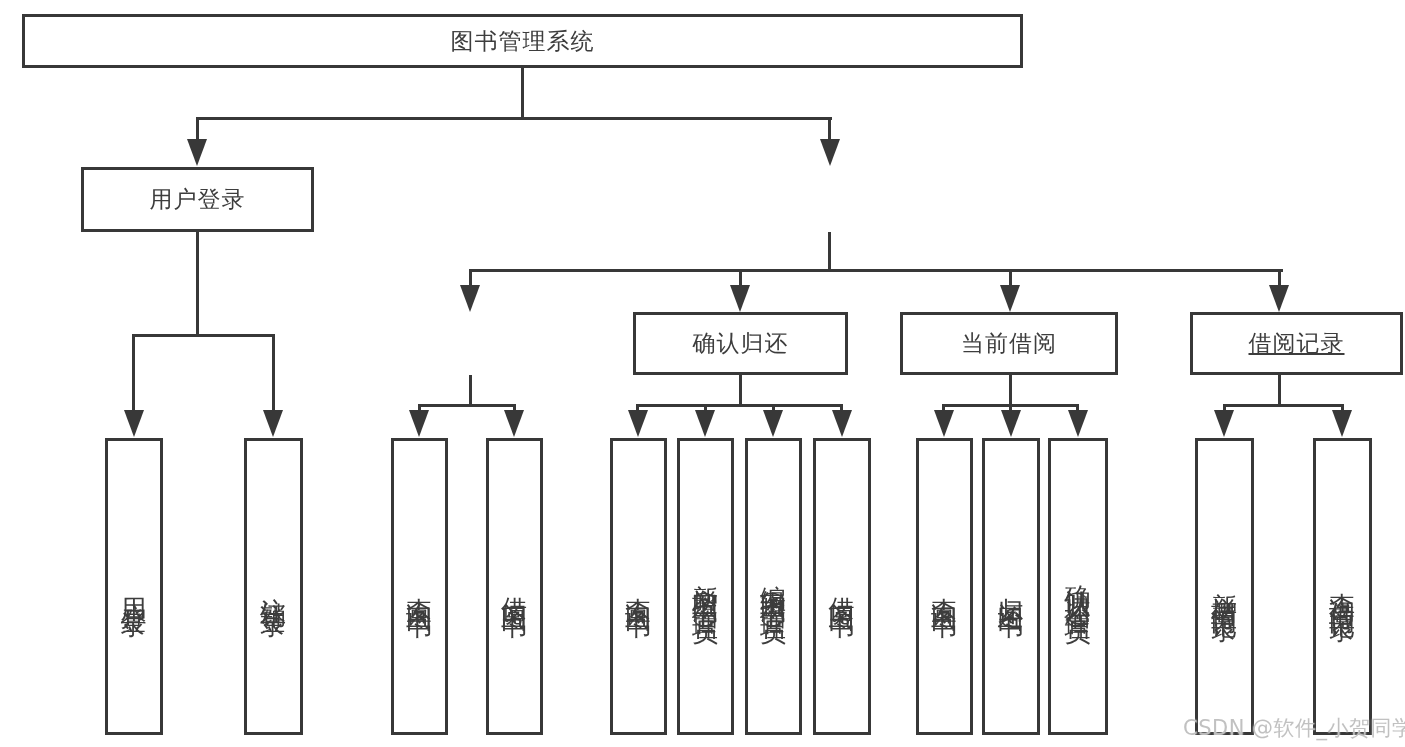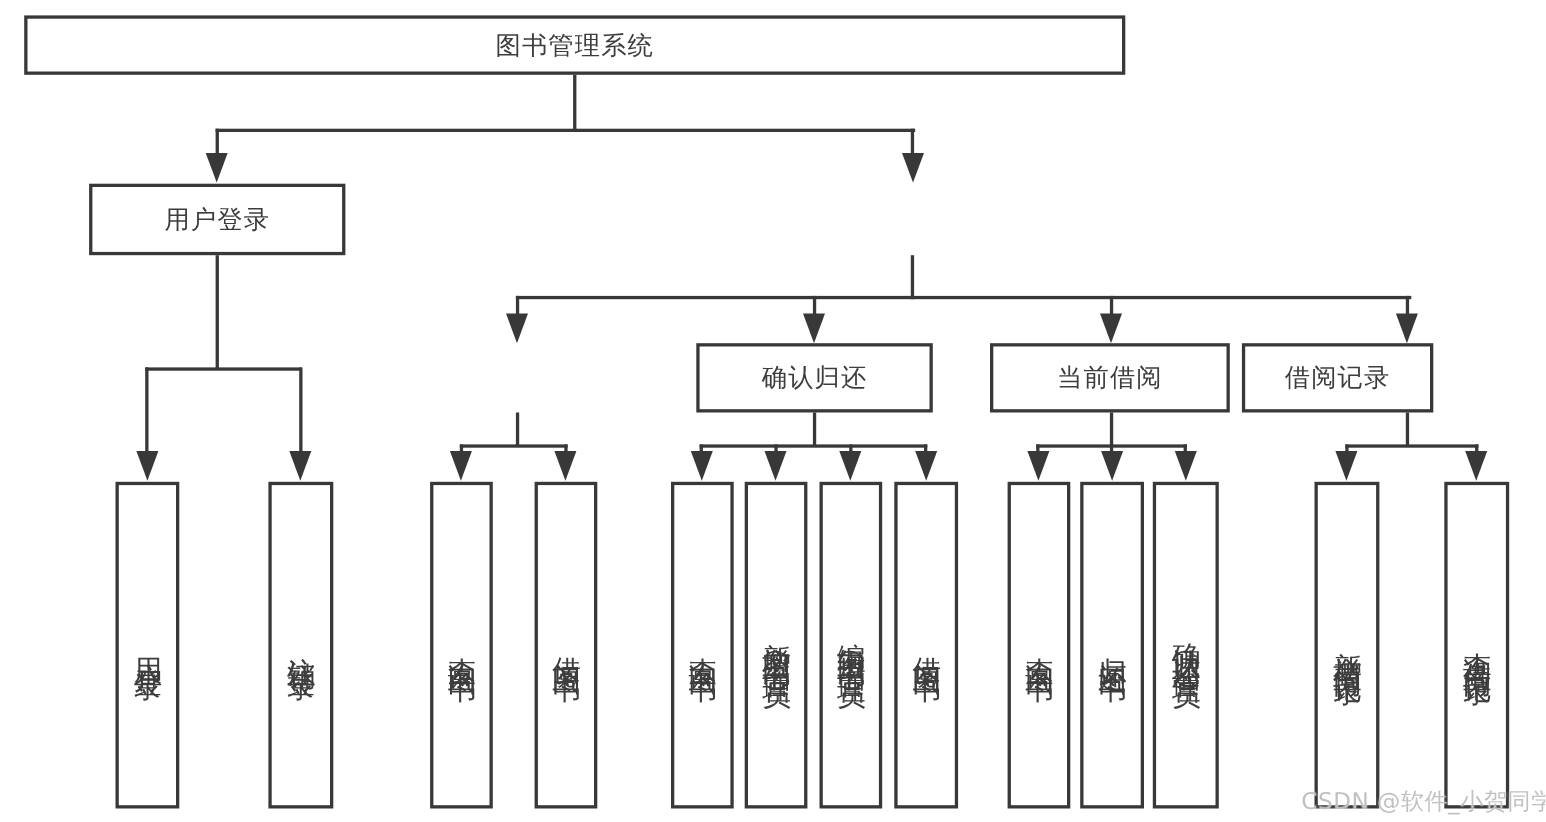--- a/index.html
+++ b/index.html
@@ -68,21 +68,21 @@
   <div class="arrow" style="left:730px;top:285px;"></div>
   <div class="arrow" style="left:1000px;top:285px;"></div>
   <div class="arrow" style="left:1269px;top:285px;"></div>
 
   <div class="box" style="left:633px;top:312px;width:215px;height:63px;">
     <span>确认归还</span>
   </div>
   <div class="box" style="left:900px;top:312px;width:218px;height:63px;">
     <span>当前借阅</span>
   </div>
-  <div class="box" style="left:1129px;top:312px;width:174px;height:63px;">
+  <div class="box" style="left:1190px;top:312px;width:213px;height:63px;text-decoration:underline;">
     <span>借阅记录</span>
   </div>
 
   <div class="line" style="left:469px;top:375px;width:3px;height:31px;"></div>
   <div class="line" style="left:739px;top:375px;width:3px;height:31px;"></div>
   <div class="line" style="left:1009px;top:375px;width:3px;height:31px;"></div>
   <div class="line" style="left:1278px;top:375px;width:3px;height:31px;"></div>
 
   <div class="line" style="left:418px;top:404px;width:98px;height:3px;"></div>
   <div class="line" style="left:636px;top:404px;width:207px;height:3px;"></div>

